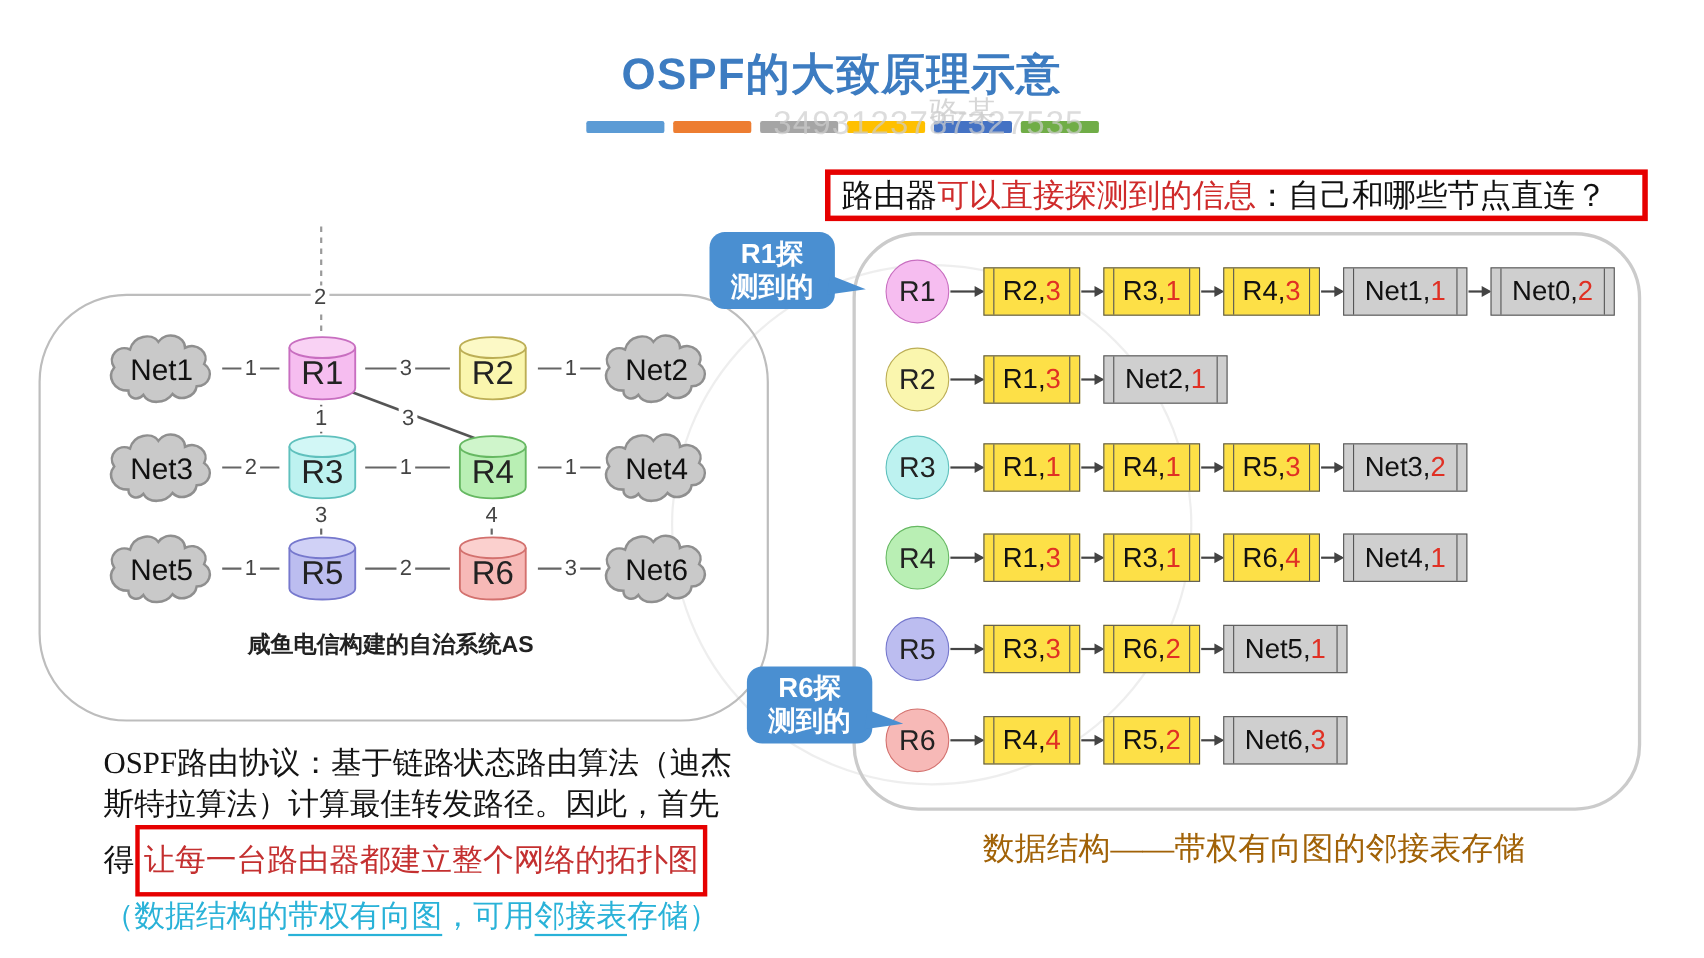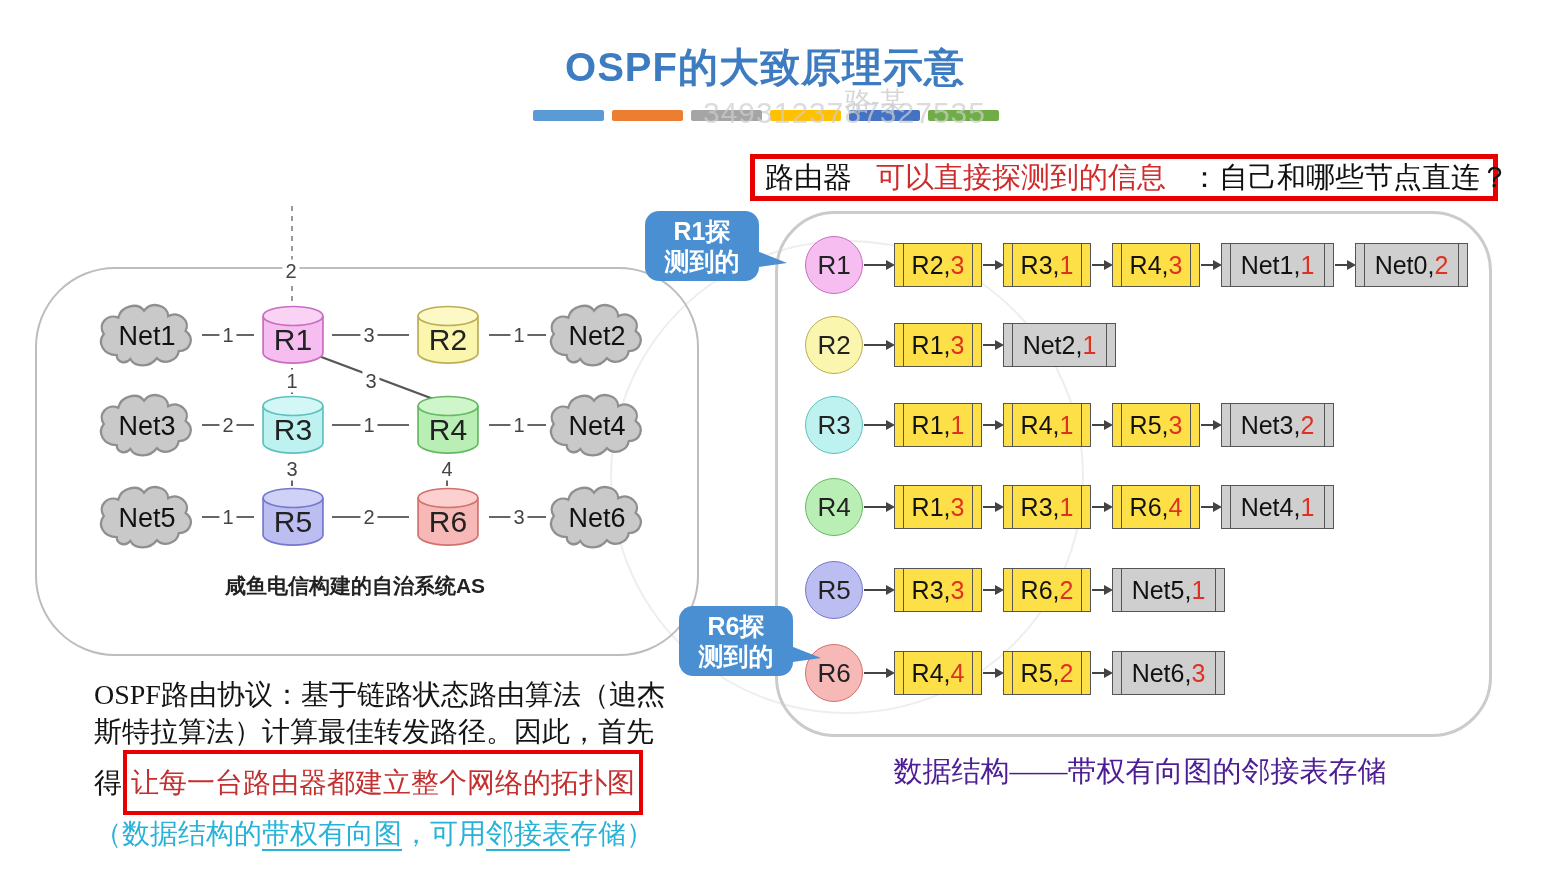--- a/index.html
+++ b/index.html
@@ -11,21 +11,21 @@
          font:bold 40px "Liberation Sans",sans-serif;color:#3d7cc1;letter-spacing:1px;}
   .bars{position:absolute;left:533px;top:110px;display:flex;gap:8px;}
   .bar{width:71px;height:11px;border-radius:2px;}
   .wm-name{position:absolute;left:845px;top:84px;font:26px "Liberation Sans",sans-serif;
            color:rgba(200,200,200,.75);z-index:5;}
   .wm-num{position:absolute;left:703px;top:96px;font:30px "Liberation Sans",sans-serif;
           color:rgba(205,205,205,.7);z-index:5;letter-spacing:1px;}
 
   .header-box{position:absolute;left:750px;top:154px;width:748px;height:47px;box-sizing:border-box;
               border:5px solid #e60000;display:flex;align-items:center;padding:0 10px;
-              font:29px "Liberation Serif",serif;color:#111;background:#fff;z-index:6;white-space:nowrap;gap:24px;}
+              font:29px "Liberation Serif",serif;color:#111;background:#fff;z-index:6;white-space:nowrap;}
   .header-box .hl{color:#cf2b2b;}
 
   
   .as-rect{position:absolute;left:35px;top:267px;width:660px;height:385px;
            border:2.5px solid #bdbdbd;border-radius:80px;z-index:0;}
   .lines-svg{position:absolute;left:0;top:0;width:760px;height:700px;z-index:1;}
   .cloud{position:absolute;z-index:2;}
   .cloud svg{position:absolute;left:0;top:0;width:100%;height:100%;}
   .cloudp{fill:#c9c9c9;stroke:#8f8f8f;stroke-width:3;}
   .cloud-label{position:absolute;inset:0;display:flex;flex-direction:column;align-items:center;
@@ -63,21 +63,21 @@
   .cell .cost{color:#e03024;}
 
   .bubble{position:absolute;width:114px;height:70px;background:#4a8fd1;border-radius:14px;
           color:#fff;display:flex;flex-direction:column;align-items:center;justify-content:center;
           font:600 25px "Liberation Sans",sans-serif;line-height:30px;z-index:4;}
   .bubble::after{content:'';position:absolute;right:-28px;bottom:10px;width:0;height:0;
                  border-left:34px solid #4a8fd1;border-top:7px solid transparent;
                  border-bottom:11px solid transparent;transform:rotate(10deg);}
 
   .adj-caption{position:absolute;left:860px;top:752px;width:560px;text-align:center;
-               font:29px "Liberation Serif",serif;color:#4c1d95;z-index:2;}
+               font:29px "Liberation Serif",serif;color:#a16207;z-index:2;}
 
   
   .para{position:absolute;left:78px;top:676px;width:620px;font:28px "Liberation Serif",serif;
         color:#141414;line-height:37px;z-index:2;margin-left:16px;}
   .para .boxed{display:inline-block;border:4px solid #e60000;color:#c43030;
                padding:12px 4px;line-height:33px;margin-left:1px;}
   .para .cyan{color:#29b2d8;}
   .para .u{border-bottom:2px solid #29b2d8;}
 </style>
 </head>

